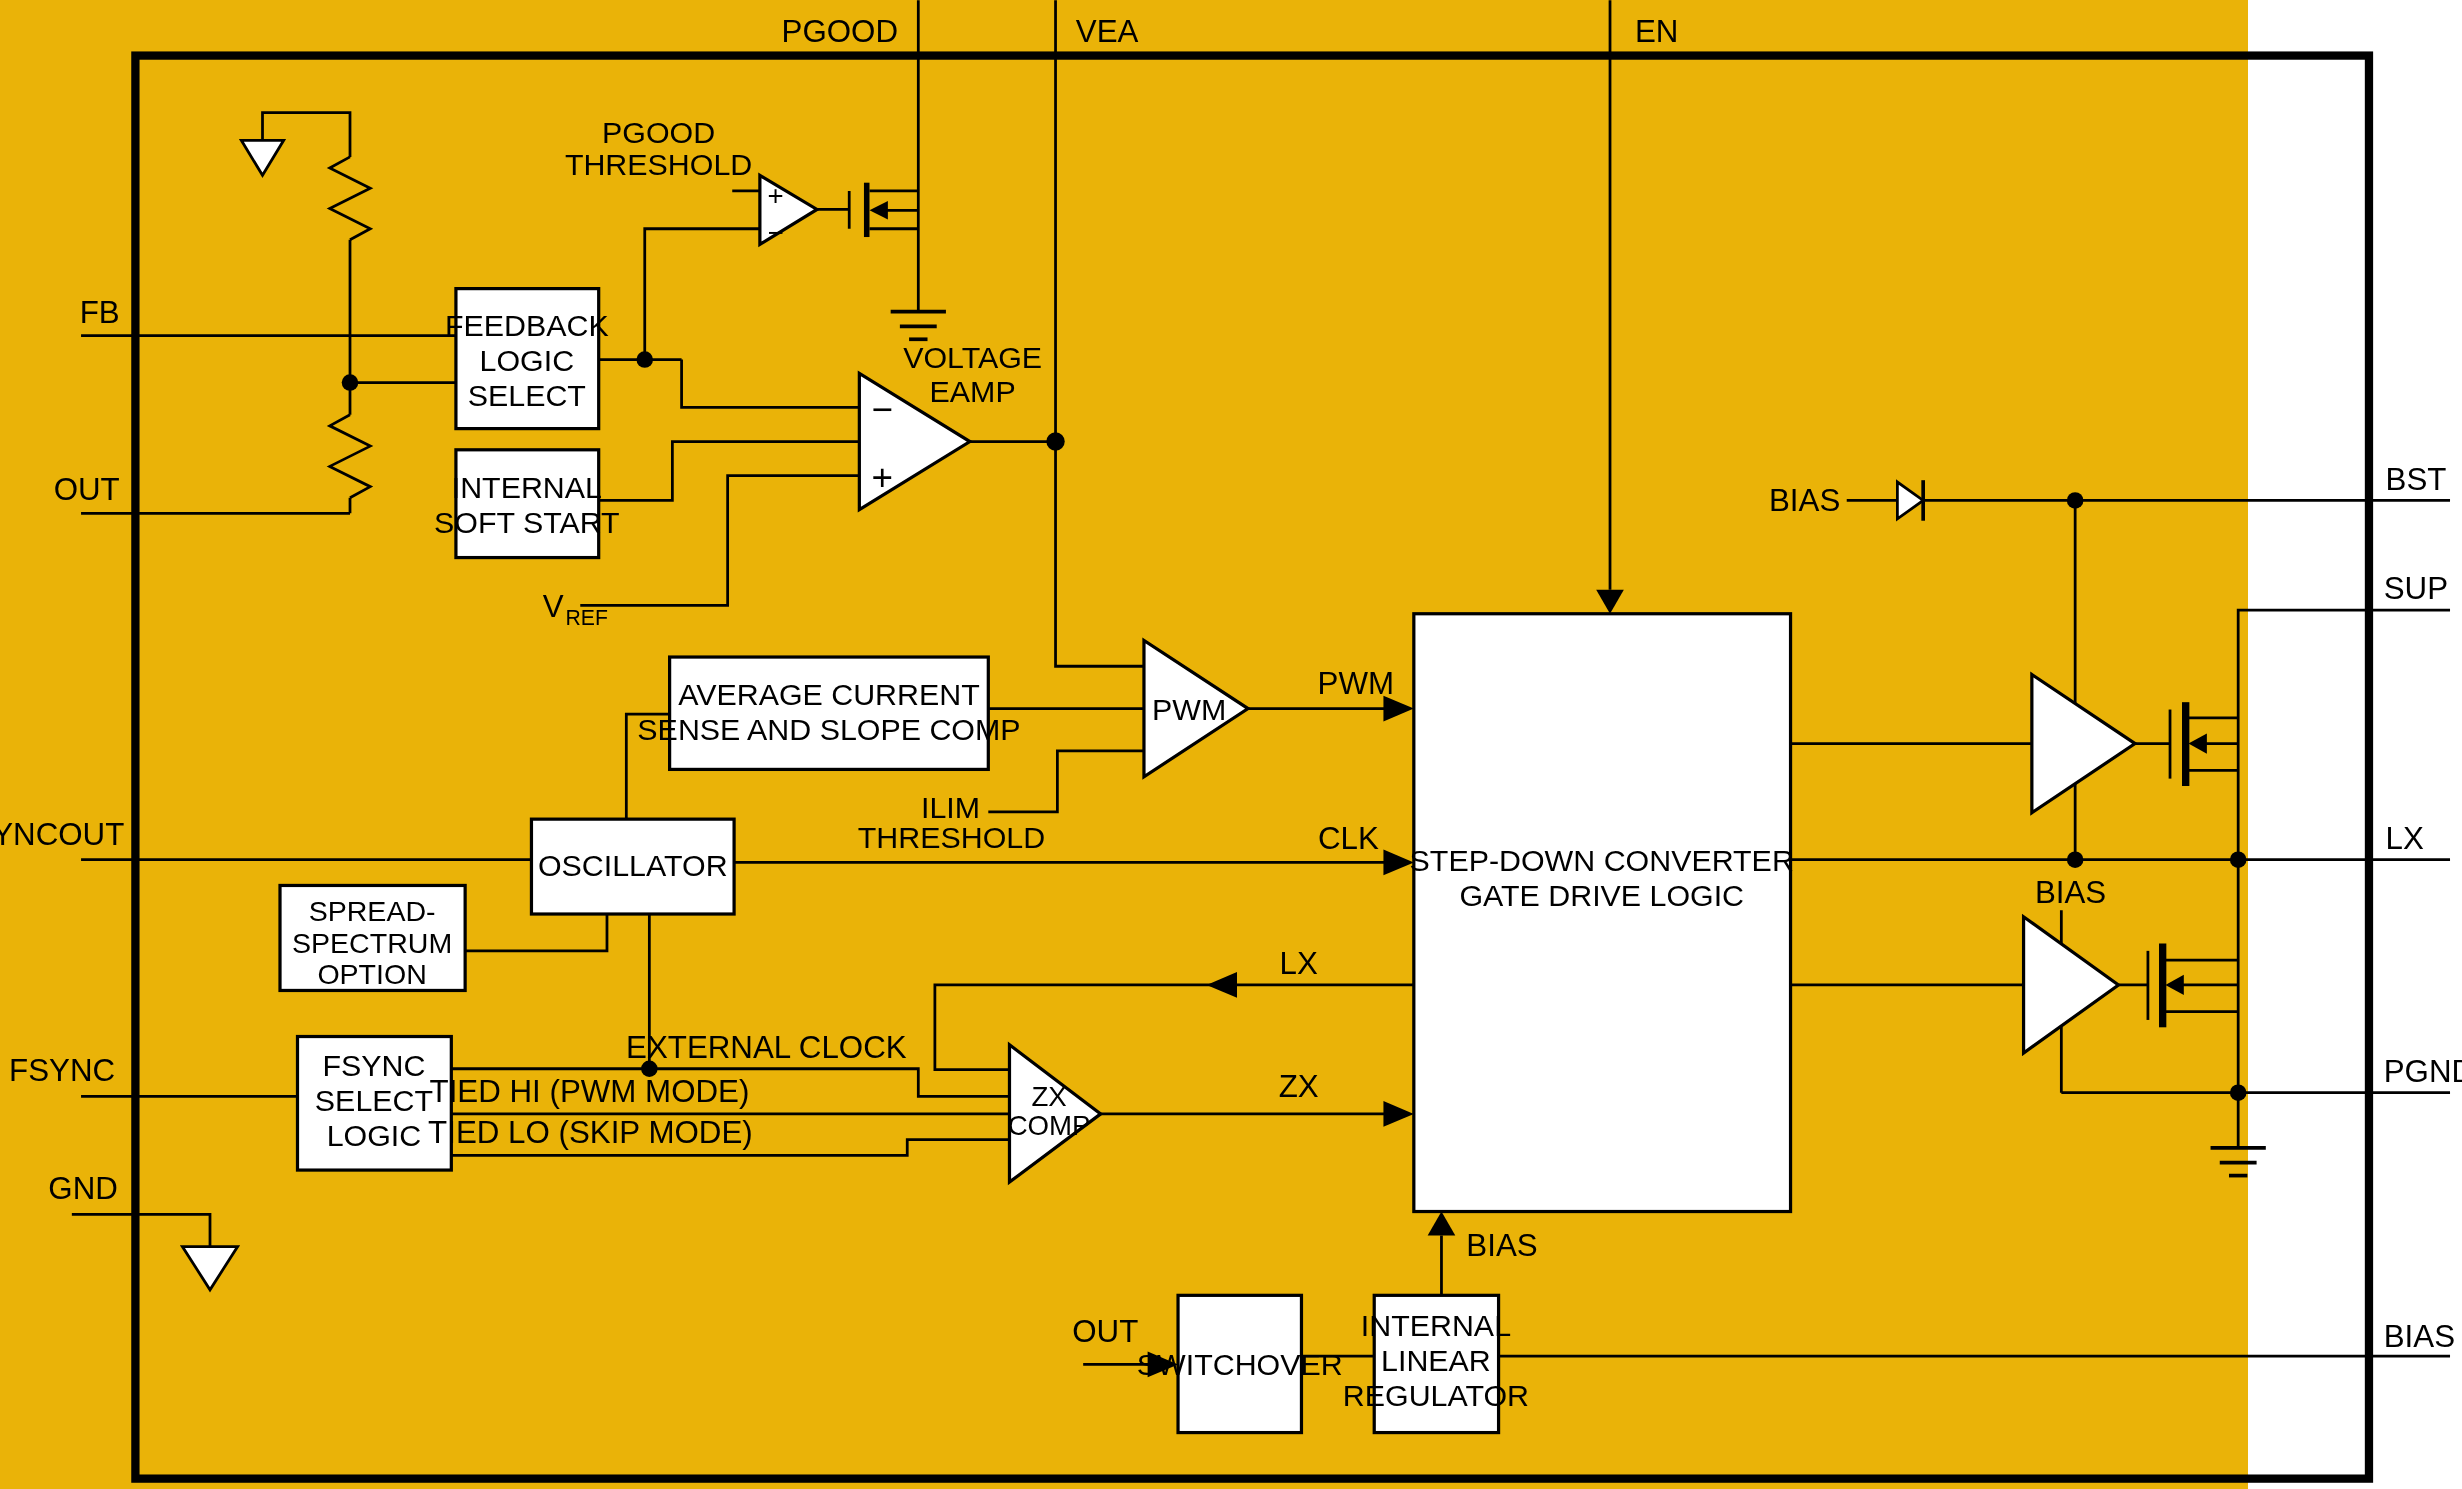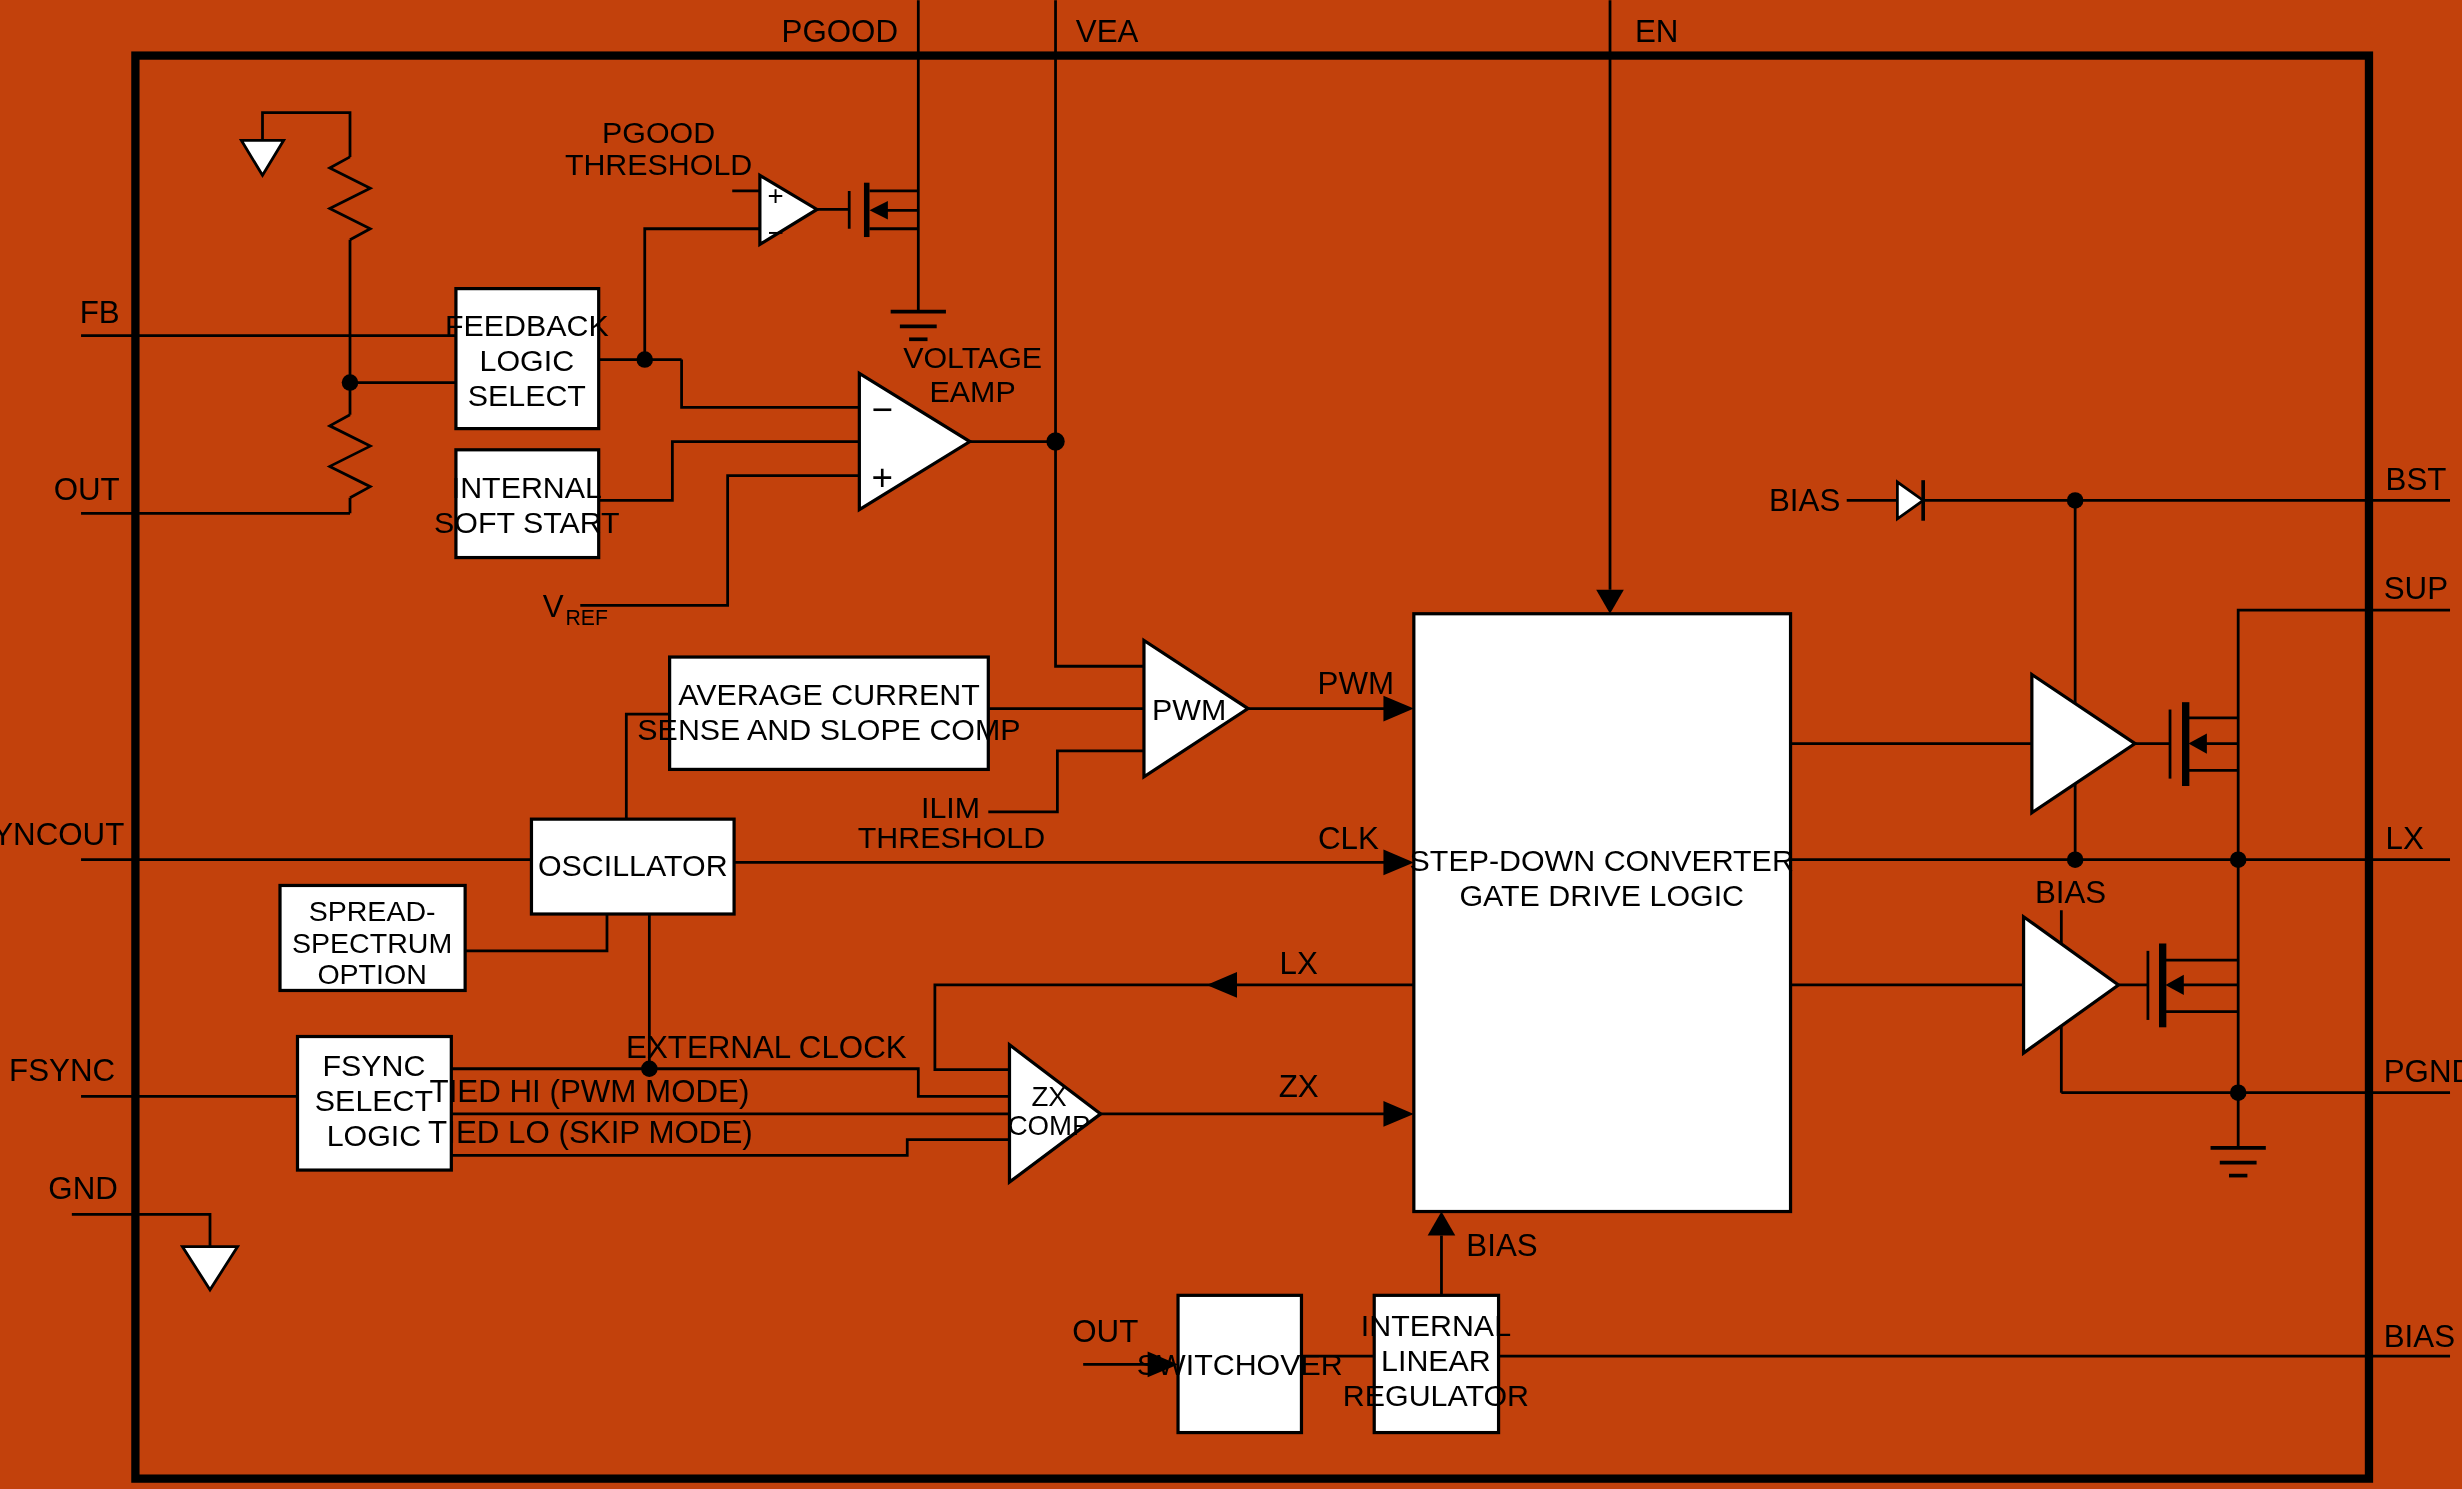--- a/index.html
+++ b/index.html
@@ -1,16 +1,16 @@
 <!DOCTYPE html>
 <html style="font-size:14.7px"><head>
 <meta charset="utf-8">
 <style>
   html,body{margin:0;padding:0;background:#ffffff;}
-  .stage{width:2462px;height:1490px;background:#c2410c;position:relative;}
+  .stage{width:2248px;height:1490px;background:#eab308;position:relative;}
   svg{display:block;}
   text{font-family:"Liberation Sans",sans-serif;fill:#000000;}
   .t34{font-size:34px;}
   .t33{font-size:33px;}
   .t31{font-size:31px;}
   .t30{font-size:30px;}
   .t23{font-size:23px;}
   .sign{font-size:40px;}
   .sign-sm{font-size:30px;}
   .wire{stroke:#000;stroke-width:3;fill:none;}

